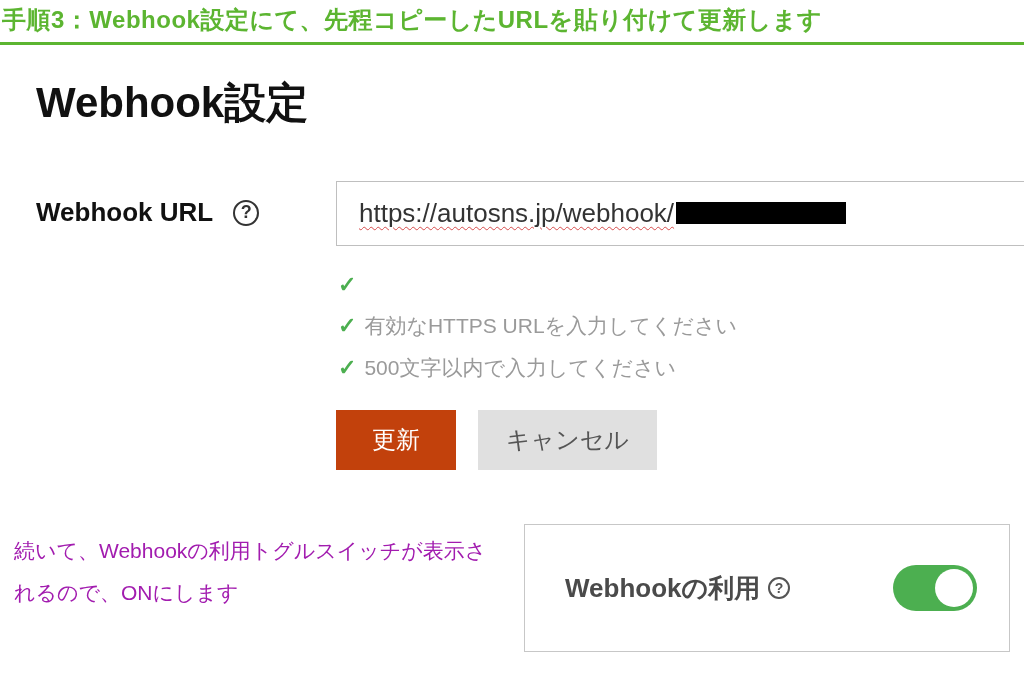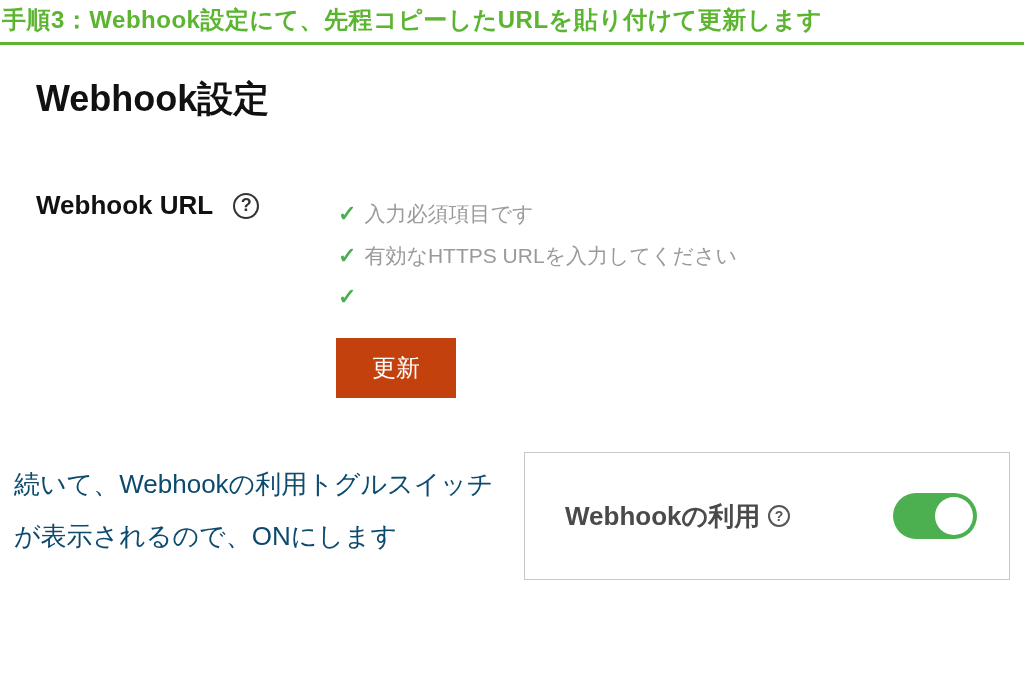--- a/index.html
+++ b/index.html
@@ -17,21 +17,21 @@
     .step-header {
       color: #5cb531;
       font-size: 24px;
       font-weight: bold;
       padding: 4px 14px 6px 2px;
       border-bottom: 3px solid #5cb531;
       margin-bottom: 30px;
       letter-spacing: 0.5px;
     }
     .section-title {
-      font-size: 36px;
+      font-size: 42px;
       font-weight: bold;
       color: #111;
       margin-left: 36px;
       margin-bottom: 50px;
     }
     .form-row {
       display: flex;
       align-items: flex-start;
       margin-left: 36px;
       margin-bottom: 10px;
@@ -141,22 +141,22 @@
       font-family: inherit;
     }
     .lower-section {
       display: flex;
       margin-top: 54px;
       padding: 0 14px;
       gap: 20px;
       align-items: flex-start;
     }
     .instruction-text {
-      font-size: 26px;
-      color: #0c4a6e;
+      font-size: 21px;
+      color: #a21caf;
       line-height: 2.0;
       flex: 1;
       padding-top: 6px;
     }
     .toggle-card {
       border: 1px solid #c7c7c7;
       padding: 40px 32px 40px 40px;
       display: flex;
       align-items: center;
       gap: 10px;
@@ -195,37 +195,41 @@
 <div class="step-header">手順3：Webhook設定にて、先程コピーしたURLを貼り付けて更新します</div>
 
 <div class="section-title">Webhook設定</div>
 
 <div class="form-row">
   <div class="form-label">
     <span>Webhook URL</span>
     <span class="help-icon">?</span>
   </div>
   <div class="input-area">
+    <div class="url-input">
+      <span class="url-text">https://autosns.jp/webhook/</span><span class="redacted"></span>
+    </div>
 
     <div class="validation-list">
       <div class="validation-item">
         <span class="check-icon">✓</span>
-        <span>入力必須項目です</span>
       </div>
       <div class="validation-item">
         <span class="check-icon">✓</span>
         <span>有効なHTTPS URLを入力してください</span>
       </div>
       <div class="validation-item">
         <span class="check-icon">✓</span>
+        <span>500文字以内で入力してください</span>
       </div>
     </div>
 
     <div class="button-row">
       <button class="btn-primary">更新</button>
+      <button class="btn-secondary">キャンセル</button>
     </div>
   </div>
 </div>
 
 <div class="lower-section">
   <div class="instruction-text">続いて、Webhookの利用トグルスイッチが表示されるので、ONにします</div>
   <div class="toggle-card">
     <div class="toggle-label">
       <span>Webhookの利用</span>
       <span class="help-icon-sm">?</span>

